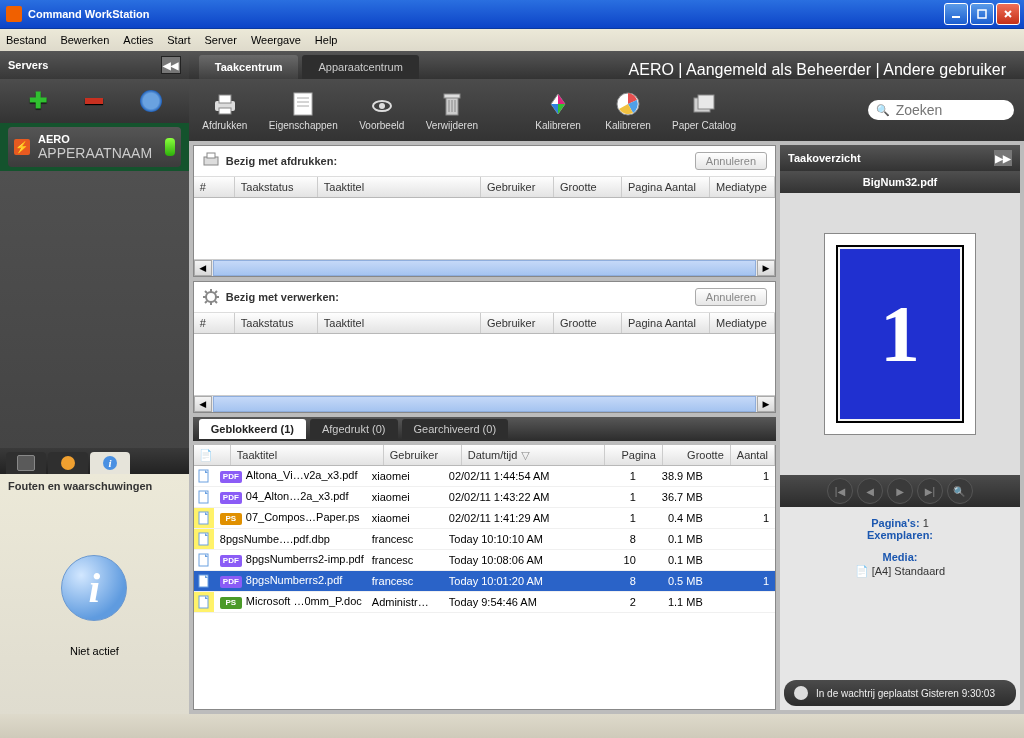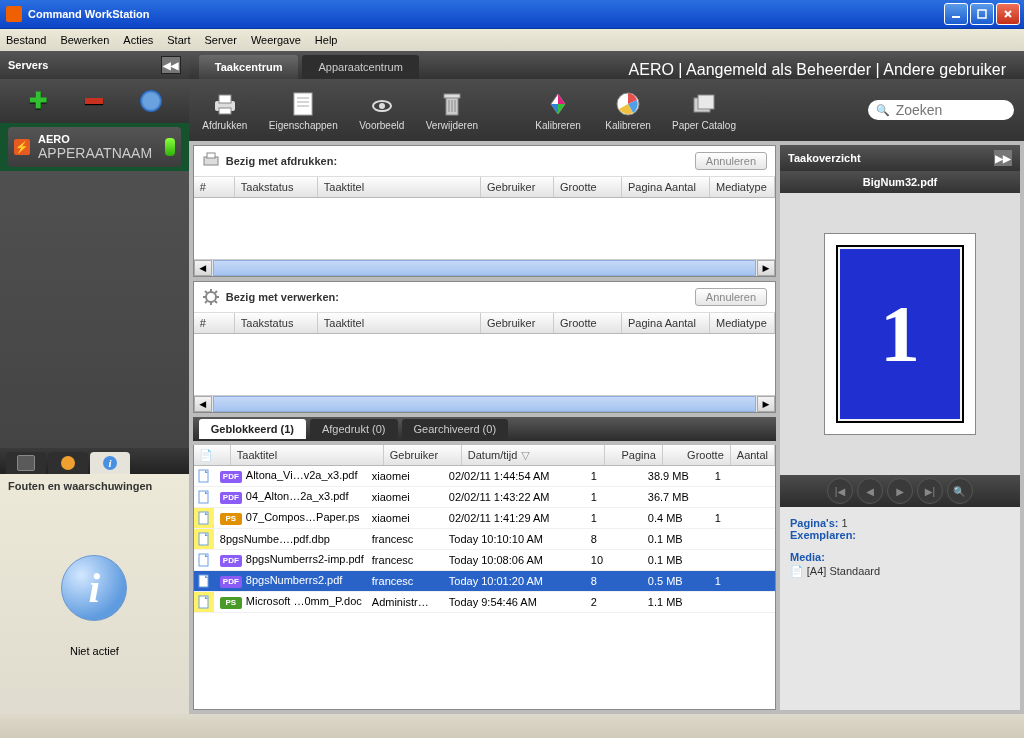--- a/index.html
+++ b/index.html
@@ -73,23 +73,23 @@
   .held-pane{flex:1;min-height:0;border:1px solid #888;border-top:0;display:flex;flex-direction:column;background:#fff;}
   .hrow{display:flex;height:20px;align-items:center;font-size:11px;border-bottom:1px solid #f0f0f0;}
   .hrow.sel{background:#2a63c8;color:#fff;}
   .hc{padding:0 6px;overflow:hidden;white-space:nowrap;}
   .fileico-col{width:20px;display:flex;align-items:center;justify-content:center;height:100%;background:#fff;}
   .hrow.sel .fileico-col{background:#2a63c8;}
   .badge{width:22px;height:12px;display:inline-flex;align-items:center;justify-content:center;color:#fff;font-size:8px;font-weight:bold;border-radius:2px;margin-right:4px;}
   .badge.red{background:#8b5cf6;}
   .badge.orange{background:#e09000;}
   .badge.green{background:#4a9a28;}
-  .num{justify-content:flex-end;}
-  
-  .rpanel{width:240px;background:#e6e6e6;display:flex;flex-direction:column;}
+  .num{text-align:right;justify-content:flex-end;}
+  
+  .rpanel{width:240px;background:#e6e6e6;display:flex;flex-direction:column;text-align:center;}
   .rhdr{height:26px;background:linear-gradient(#555,#333);display:flex;align-items:center;color:#fff;font-weight:bold;padding:0 8px;}
   .rhdr .expand{width:18px;height:16px;background:#777;margin-left:auto;display:flex;align-items:center;justify-content:center;font-size:10px;}
   .rtitle{height:22px;background:linear-gradient(#4f4f4f,#333);color:#fff;display:flex;align-items:center;justify-content:center;font-weight:bold;}
   .preview-box{background:#ddd;padding:16px;display:flex;align-items:center;justify-content:center;height:250px;}
   .sheet{width:150px;height:200px;background:#fff;border:1px solid #888;display:flex;align-items:center;justify-content:center;}
   .page{width:120px;height:170px;background:#2030d0;display:flex;align-items:center;justify-content:center;color:#fff;font-family:Georgia,serif;font-size:80px;font-weight:bold;border:2px solid #f4f4f4;outline:2px solid #000;}
   .pctrl{height:32px;background:linear-gradient(#4b4b4b,#2c2c2c);display:flex;align-items:center;justify-content:center;gap:4px;}
   .pbtn{width:24px;height:24px;border-radius:50%;background:#3a3a3a;border:1px solid #555;display:flex;align-items:center;justify-content:center;color:#888;font-size:10px;}
   .rinfo{flex:1;padding:10px;background:#e6e6e6;font-size:11px;color:#333;}
   .rinfo .k{color:#1b57b0;font-weight:bold;}
@@ -476,19 +476,23 @@
             <div class="pbtn">▶</div>
             <div class="pbtn">▶|</div>
             <div class="pbtn">🔍</div>
           </div>
           <div class="rinfo">
             <div><span class="k">Pagina's:</span> <span>1</span></div>
             <div><span class="k">Exemplaren:</span></div>
             <div style="margin-top:10px;"><span class="k">Media:</span></div>
             <div style="margin-top:2px;">📄 <span>[A4] Standaard</span></div>
           </div>
+          <div class="rfooter">
+            <div class="clk"></div>
+            <span>In de wachtrij geplaatst Gisteren  9:30:03</span>
+          </div>
         </div>
       </div>
     </div>
   </div>
 
   <div class="statusbar"></div>
 </div>
 
 </body></html>

